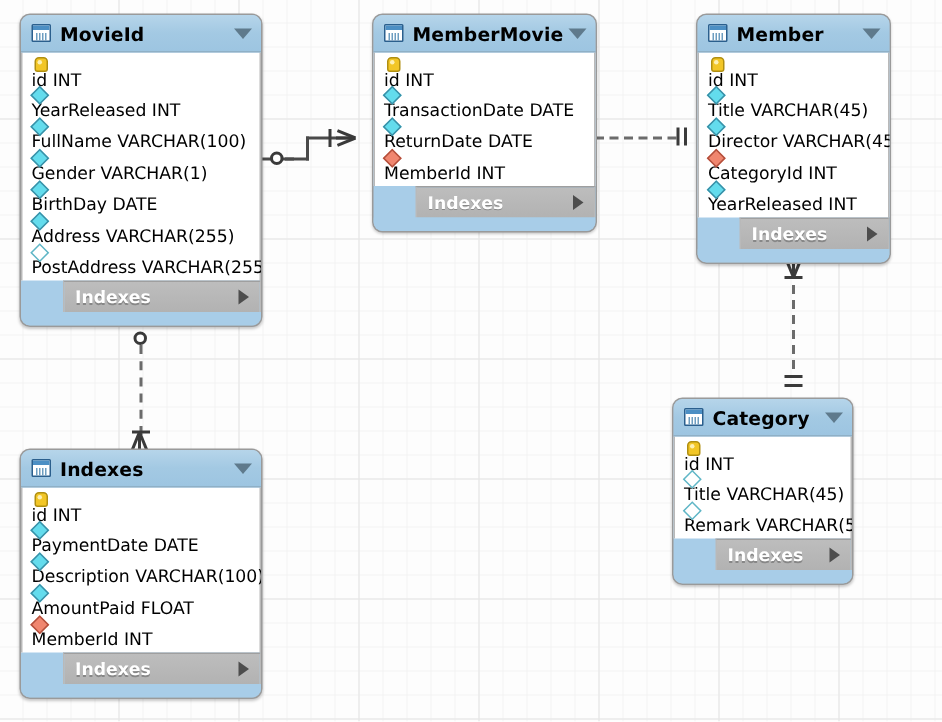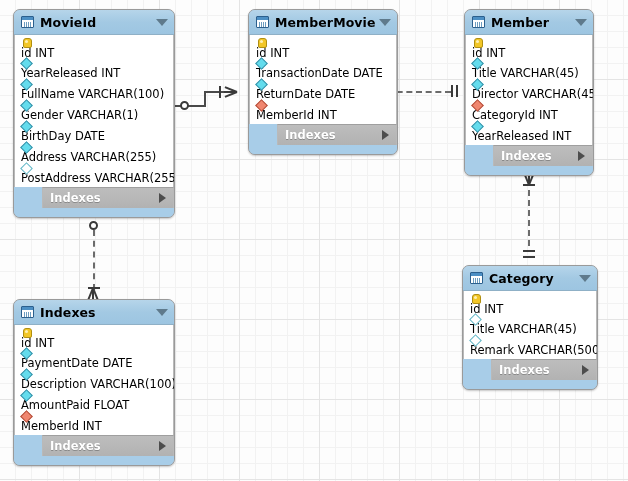--- a/index.html
+++ b/index.html
@@ -350,21 +350,21 @@
           <span class="col-txt">MemberId INT</span>
         </div>
     </div>
     <div class="tbl-idx">
       <span class="idx-txt">Indexes</span>
       <span class="idx-arrow"></span>
     </div>
     <div class="tbl-foot"></div>
   </div>
 
-  <div class="tbl" style="left:462px;top:265px;width:136px;">
+  <div class="tbl" style="left:448px;top:265px;width:121px;">
     <div class="tbl-hdr">
       <span class="tbl-icon"></span>
       <span class="tbl-title">Category</span>
       <span class="tbl-caret"></span>
     </div>
     <div class="tbl-body">
       <div class="col">
           <span class="ico-key"></span>
           <span class="col-txt">id INT</span>
         </div>

